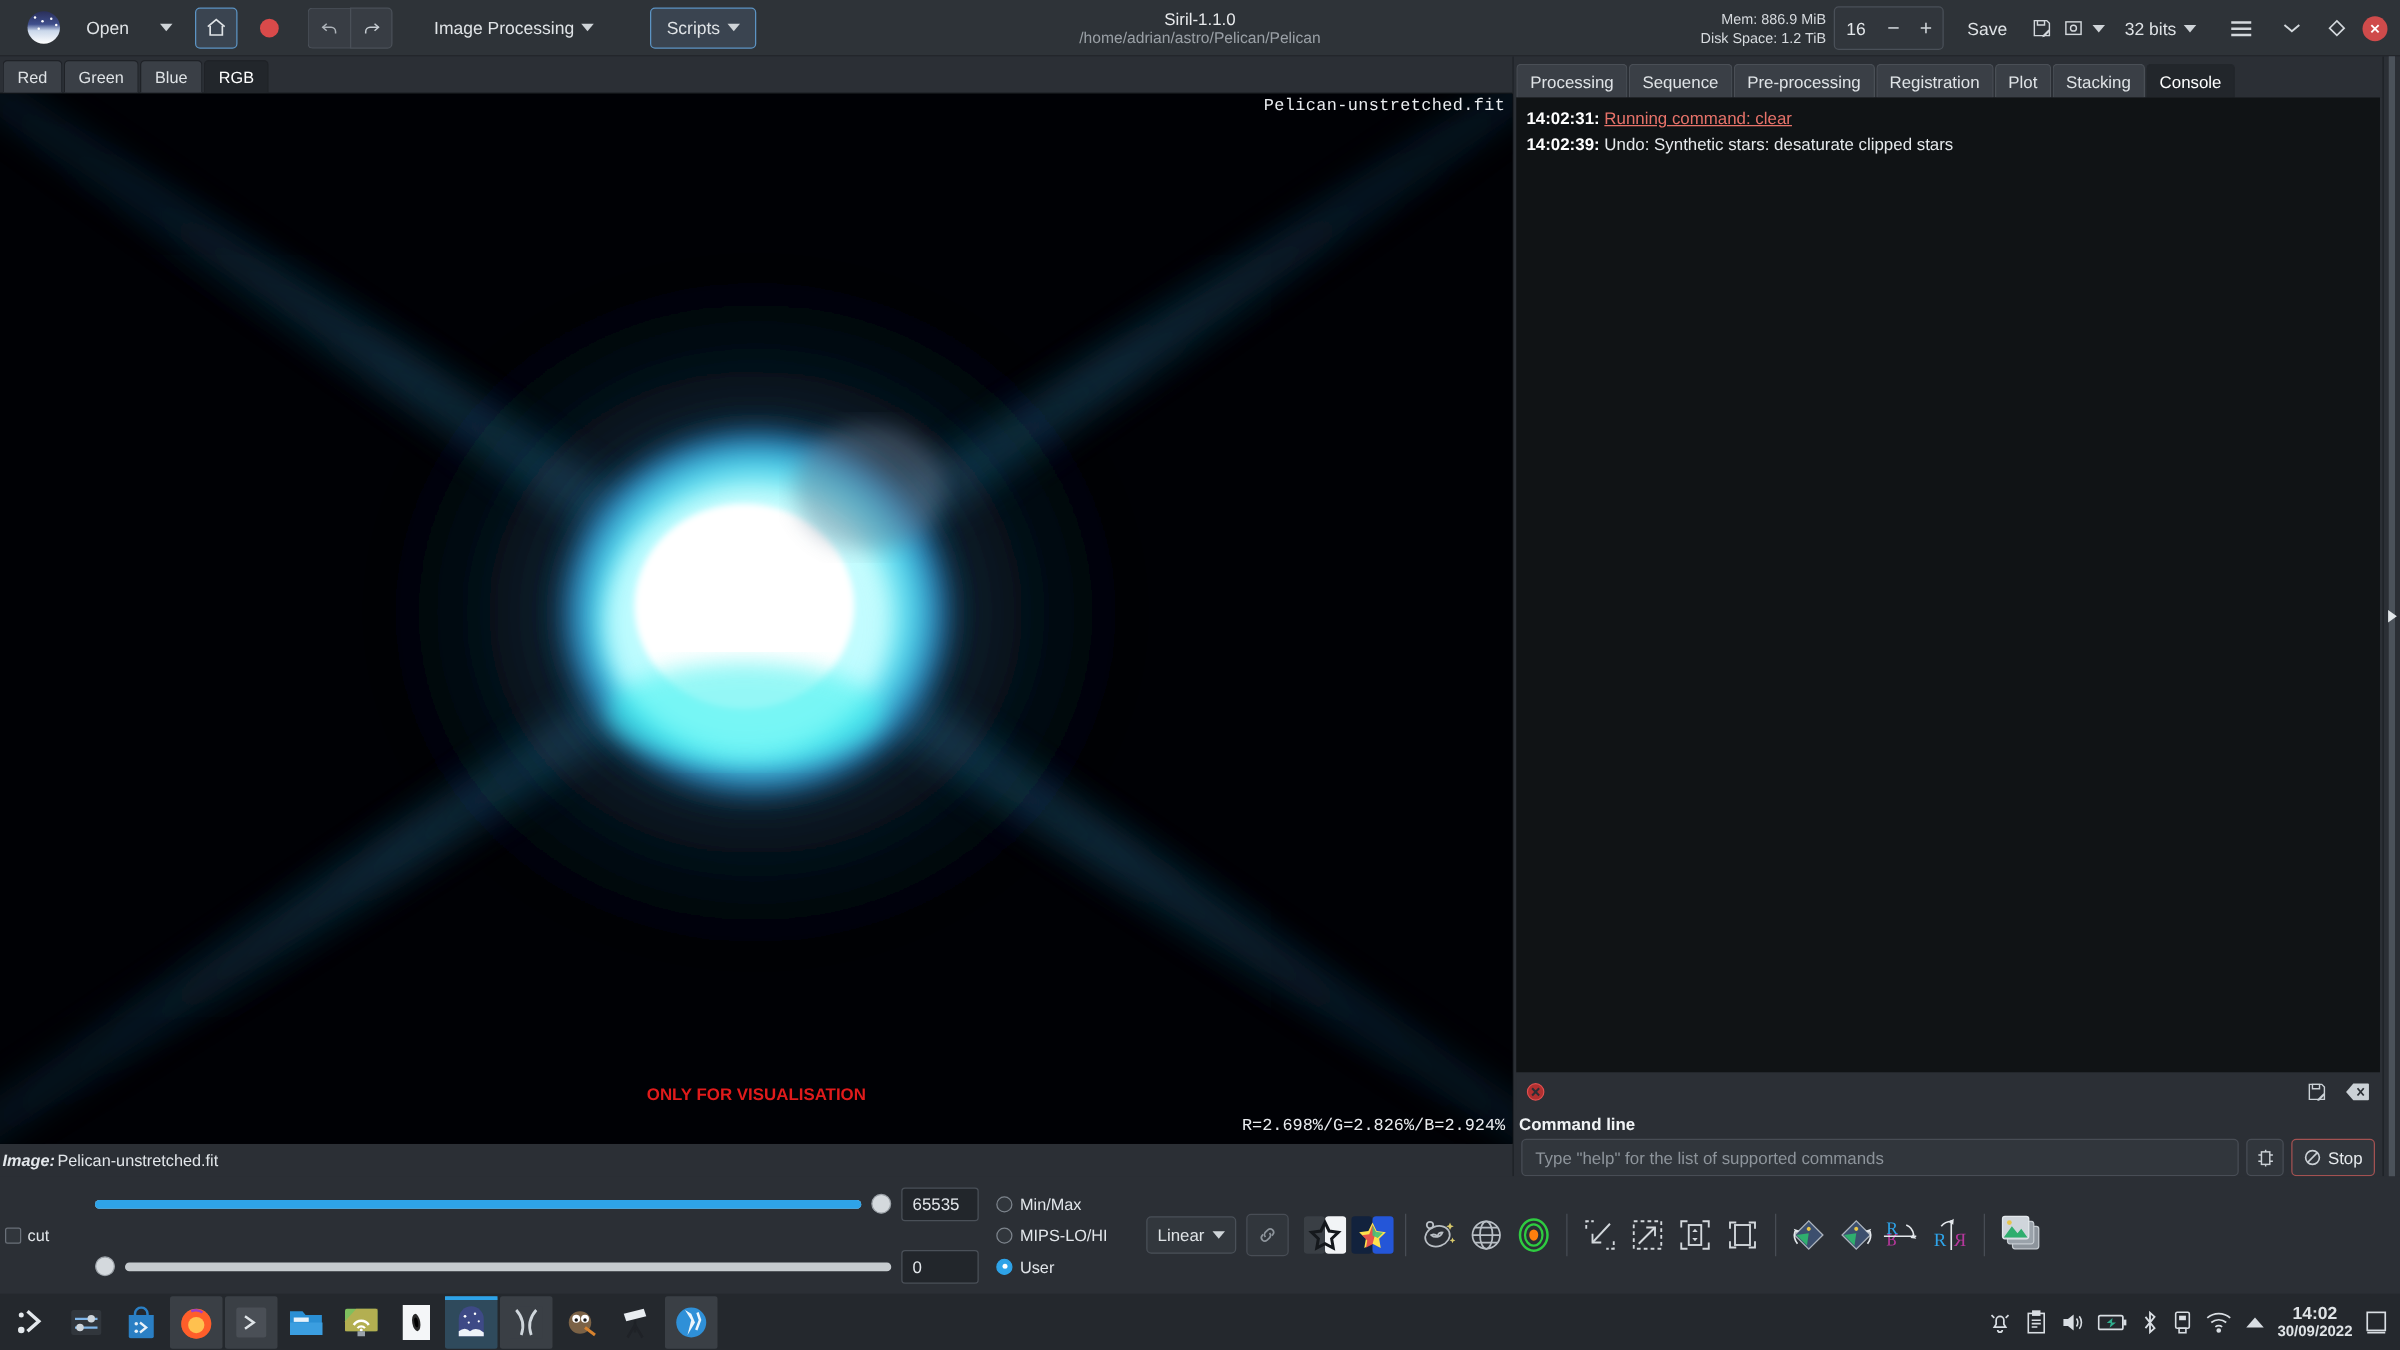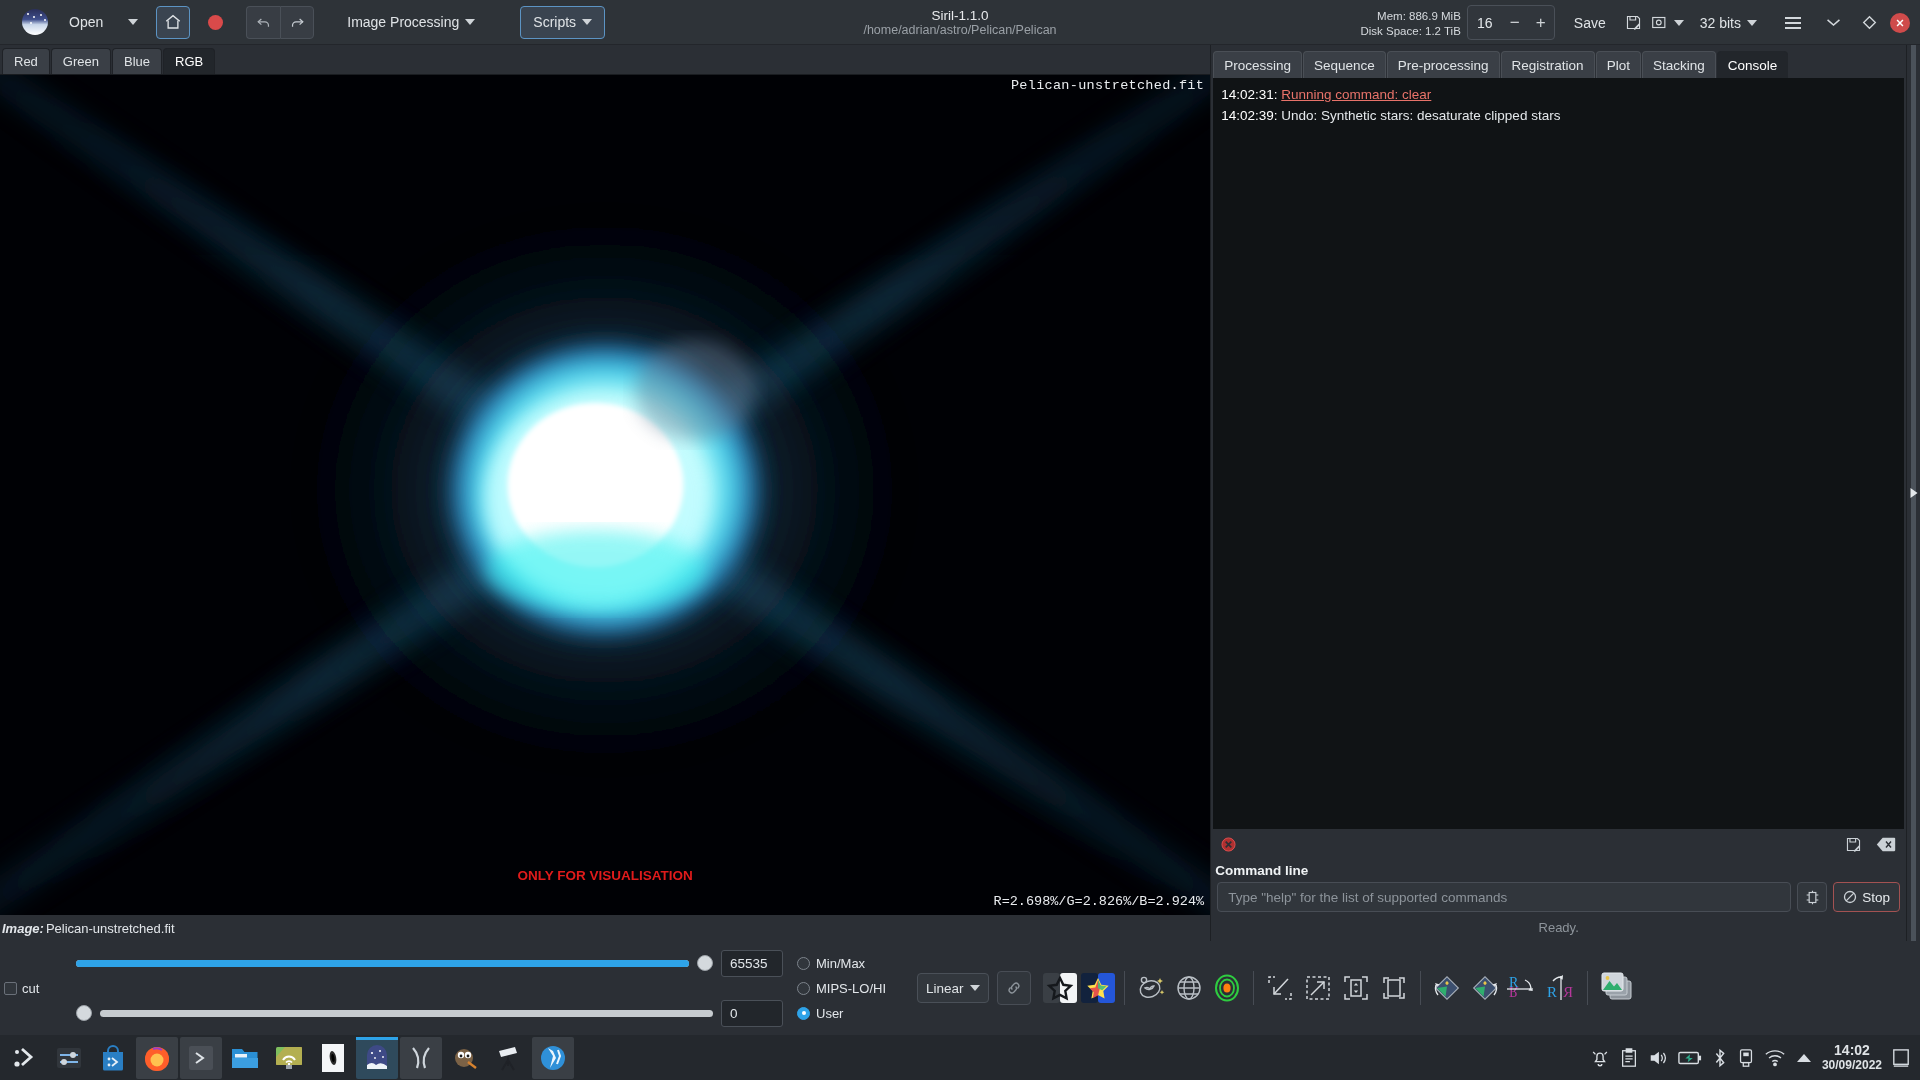--- a/index.html
+++ b/index.html
@@ -82,21 +82,21 @@
   .right-col { width: 701px; background:#2b2f35; display:flex; flex-direction:column; border-left:1px solid #1d2024; min-width:0;}
   .tabs { display:flex; align-items:flex-end; height:33px; padding-left:2px; background:#2b2f35; }
   .tab { height:27px; padding:0 10px; display:flex;align-items:center; font-size:13.5px; color:#dfe3e6;
      background:#3a3f46; border:1px solid #20232800; border-bottom:none; border-top-left-radius:4px;border-top-right-radius:4px;
      margin-right:1px; border-top:1px solid #4a4f56; border-left:1px solid #4a4f56; border-right:1px solid #4a4f56; }
   .tab.active { background:#22262b; color:#fff; border-color:#22262b; }
   .console {
     flex: 1 1 auto; background: #101315; margin: 0 2px; overflow: hidden;
     font-size: 13.5px; color: #e4e8eb; padding: 6px 8px; line-height: 21px; min-height:0;
   }
-  .log-time { font-weight: normal; color:#ffffff; }
+  .log-time { font-weight: bold; color:#ffffff; }
   .log-red { color: #e8736a; text-decoration: underline; }
   .con-toolbar { height:30px; background:#2b2f35; display:flex; align-items:center; padding: 0 8px; margin: 0 2px; }
   .con-toolbar .right { margin-left:auto; display:flex; gap:14px; align-items:center; }
   .cmd-label { font-size:13.5px; font-weight:bold; color:#f0f3f5; padding: 4px 8px 2px 4px; }
   .cmd-row { display:flex; align-items:center; gap:6px; padding: 2px 6px 0 6px; }
   .cmd-input { flex:1 1 auto; height:30px; background:#31363c; border:1px solid #484d55; border-radius:4px;
      color:#d2d7dc; font-size:13.5px; padding: 0 10px; }
   .cmd-input::placeholder { color:#8d949b; }
   .sq-btn { width:30px;height:30px;border:1px solid #484d55;border-radius:4px;background:#31363c;
      display:flex;align-items:center;justify-content:center;color:#d2d7dc;}
@@ -369,21 +369,20 @@
           </svg>
         </div>
         <div class="stop-btn">
           <svg width="14" height="14" viewBox="0 0 16 16" fill="none" stroke="#cbd1d6" stroke-width="1.5">
             <circle cx="8" cy="8" r="6.3"></circle>
               <path d="M3.6 12.4 L12.4 3.6"></path>
           </svg>
           <span>Stop</span>
         </div>
       </div>
-      <div class="ready">Ready.</div>
     </div>
 
     <div class="edge-expander">
       <div class="bar">
         <span class="arrow"></span>
       </div>
     </div>
   </div>
 
   <div class="bottombar">

